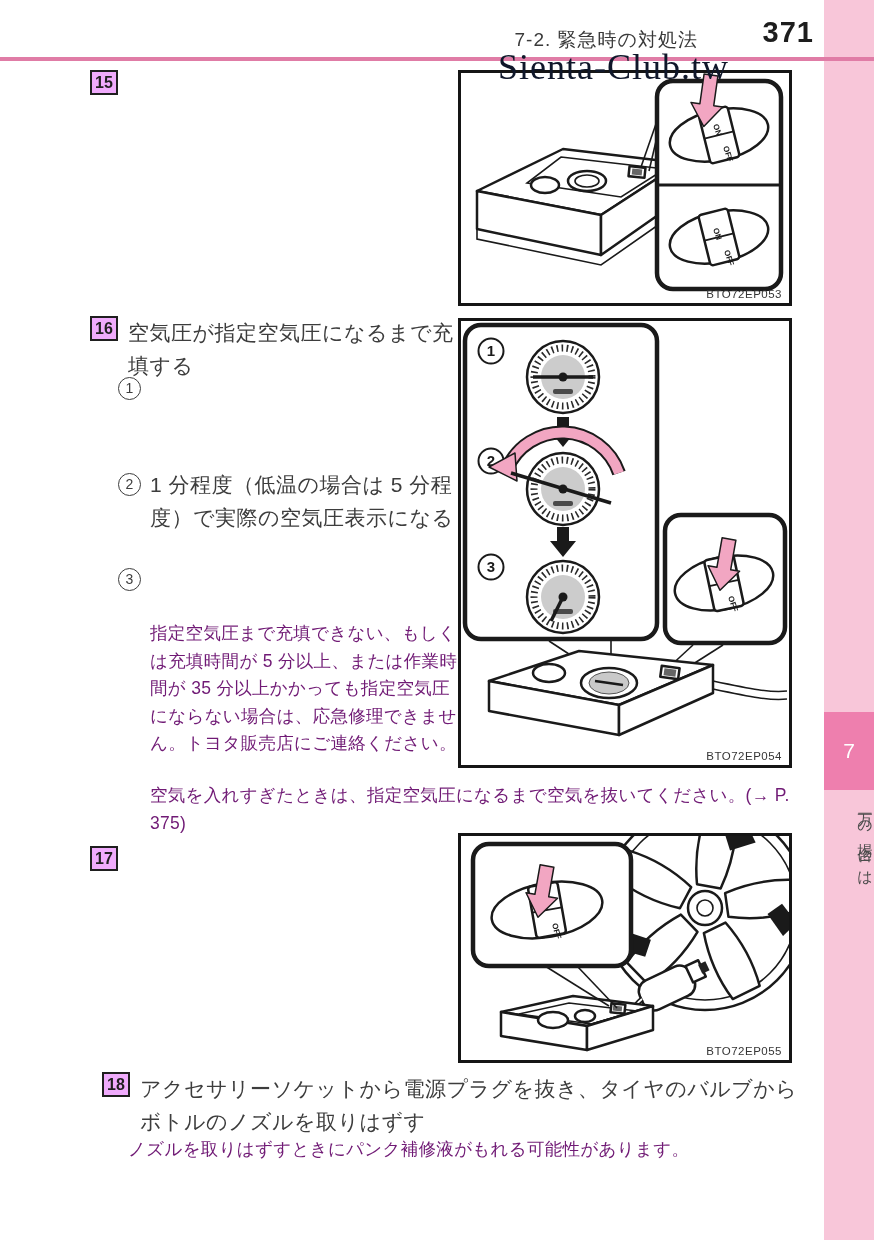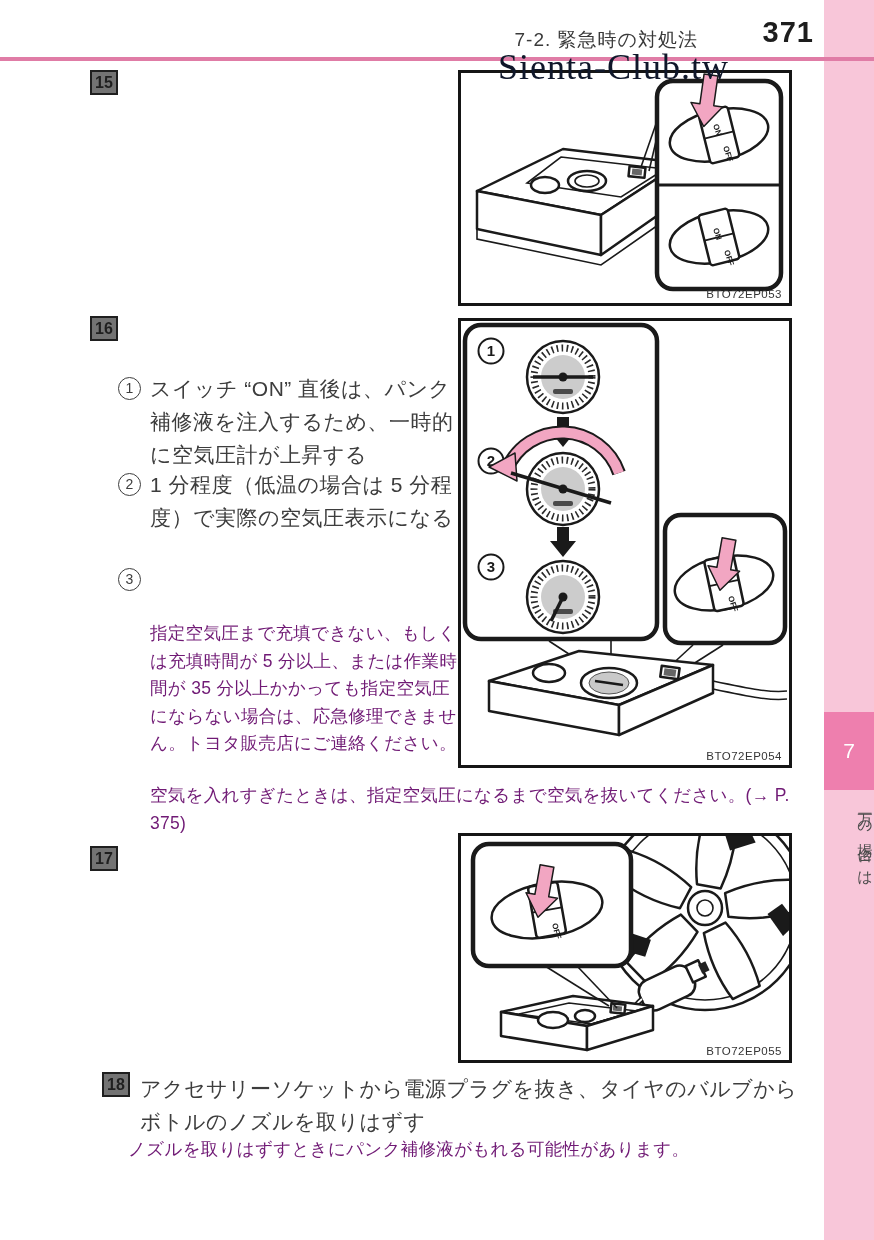--- a/index.html
+++ b/index.html
@@ -23,21 +23,21 @@
               writing-mode:vertical-rl;text-orientation:upright;
               font-size:15px;letter-spacing:4px;color:#4c4c4c;}
 
   
   .watermark{top:46px;left:498px;font-family:Liberation Serif, serif;
              font-size:36px;color:#0f172a;letter-spacing:1px;z-index:30;pointer-events:none;}
 
   
   .step{display:flex;gap:10px;align-items:flex-start;}
   .step-num{flex:0 0 auto;width:28px;height:25px;border:2px solid #1f1f1f;box-sizing:border-box;
-            font-size:16px;font-weight:bold;line-height:21px;text-align:center;color:#1f1f1f;background:#737373;}
+            font-size:16px;font-weight:bold;line-height:21px;text-align:center;color:#1f1f1f;background:#f0abfc;}
   .step-text{font-size:21px;line-height:33px;color:#3d3d3d;letter-spacing:0.5px;}
   .sub{display:flex;gap:9px;align-items:flex-start;}
   .sub-num{flex:0 0 auto;width:23px;height:23px;border:1.7px solid #3d3d3d;border-radius:50%;box-sizing:border-box;
            font-size:14px;line-height:20px;text-align:center;color:#3d3d3d;margin-top:5px;background:#fff;}
   .note{font-size:17.5px;line-height:27.5px;color:#701a75;letter-spacing:0.3px;}
 
   
   .fig{border:3px solid #151515;background:#ffffff;box-sizing:border-box;}
   .fig-label{position:absolute;right:7px;bottom:3px;font-size:11.5px;color:#353535;letter-spacing:0.5px;}
   svg{display:block;}
@@ -103,25 +103,25 @@
       <line x1="243" y1="164" x2="273" y2="164" stroke="#1a1a1a" stroke-width="1.6"></line>
     </g>
     <text class="sw-txt" transform="translate(252 156) rotate(72)">ON</text>
     <text class="sw-txt" transform="translate(263 178) rotate(72)">OFF</text>
   </svg>
   <div class="fig-label">BTO72EP053</div>
 </div>
 
 <div class="abs step" style="left:90px;top:316px;width:366px;">
   <span class="step-num">16</span>
+  <span class="step-text" style="width:328px;">空気圧が指定空気圧になるまで充填する</span>
 </div>
 
 <div class="abs sub" style="left:118px;top:372px;width:338px;">
   <span class="sub-num">1</span>
-  <span class="step-text" style="width:304px;">スイッチ “ON” 直後は、パンク補修液を注入するため、一時的に空気圧計が上昇する</span>
 </div>
 
 <div class="abs sub" style="left:118px;top:468px;width:338px;">
   <span class="sub-num">2</span>
   <span class="step-text" style="width:304px;">1 分程度（低温の場合は 5 分程度）で実際の空気圧表示になる</span>
 </div>
 
 <div class="abs sub" style="left:118px;top:563px;width:338px;">
   <span class="sub-num">3</span>
 </div>

